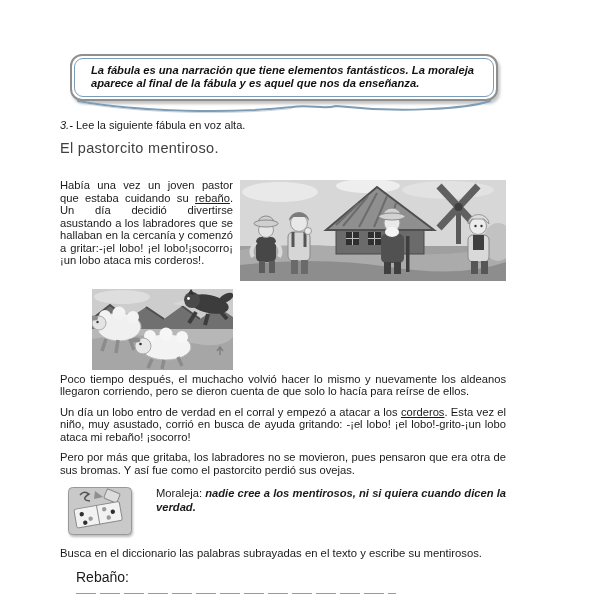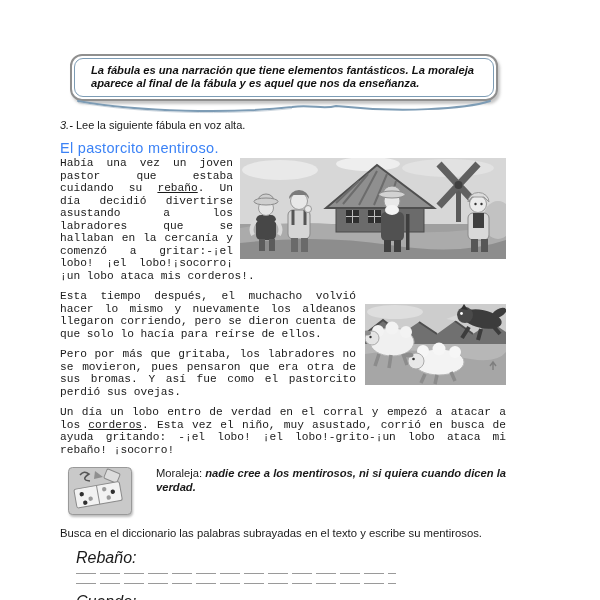--- a/index.html
+++ b/index.html
@@ -20,38 +20,38 @@
   }
   .callout-inner{
     border:1.5px solid #7d9cb5;border-radius:9px;
     padding:5px 14px 6px 16px;
     font-size:11.2px;line-height:13px;font-style:italic;font-weight:bold;color:#111;
   }
   .swoosh{display:block;margin-left:10px;margin-top:-1px;}
 
   .instruction{margin-top:5px;font-size:11px;line-height:13px;}
   .italic{font-style:italic;}
-  .story-title{margin-top:8px;font-size:14.5px;letter-spacing:.3px;color:#3b82f6;line-height:17px;}
-
-  .story{margin-top:0;font-size:11.2px;line-height:12.5px;text-align:justify;font-family:Liberation Mono, monospace;}
+  .story-title{margin-top:8px;font-size:14.5px;letter-spacing:.3px;color:#404040;line-height:17px;}
+
+  .story{margin-top:22px;font-size:11.2px;line-height:12.5px;text-align:justify;}
   .story p{margin:0 0 8px 0;}
   .u{text-decoration:underline;}
 
   .img1{float:right;width:266px;height:101px;margin:1px 0 3px 7px;}
   .img2{float:right;width:141px;height:81px;margin:14px 0 3px 9px;}
   .clear{clear:both;}
 
   .moraleja-row{display:flex;align-items:flex-start;margin:3px 0 0 8px;}
   .moraleja-icon{width:64px;height:48px;flex:0 0 auto;filter:drop-shadow(1px 2px 1px rgba(120,120,120,.5));}
   .moraleja-text{margin-left:24px;width:352px;font-size:11.2px;line-height:13.5px;text-align:justify;}
   .moraleja-quote{font-style:italic;font-weight:bold;}
 
   .vocab-instruction{margin-top:12px;font-size:11.3px;line-height:13px;}
   .vocab-word{margin:11px 0 0 16px;}
-  .vocab-label{font-size:16px;line-height:13px;font-style:italic;}
+  .vocab-label{font-size:14px;line-height:13px;}
   .answer-line{
     width:320px;height:10px;
     background:repeating-linear-gradient(90deg,#9a9a9a 0 20px,transparent 20px 24px) left bottom/100% 1.5px no-repeat;
   }
 </style>
 </head>
 <body>
 
 <div class="page">
   <div class="content">
@@ -160,25 +160,25 @@
         <circle cx="58" cy="47" r="6" fill="#f6f6f6"></circle>
         <circle cx="74" cy="45" r="6.5" fill="#f6f6f6"></circle>
         <circle cx="90" cy="48" r="6" fill="#f6f6f6"></circle>
         <circle cx="51" cy="57" r="8" fill="#e8e8e8" stroke="#aaaaaa"></circle>
         <ellipse cx="44" cy="51" rx="4.5" ry="2.5" fill="#8c8c8c"></ellipse>
         <circle cx="48.5" cy="55" r="1.3" fill="#333"></circle>
         <path d="M60,70 L56,79 M72,71 L70,80 M86,68 L90,77" stroke="#8c8c8c" stroke-width="3.5"></path>
         <path d="M125,62 l3,-4 l3,4 M128,58 v8" stroke="#7e7e7e" stroke-width="1.4" fill="none"></path>
       </svg>
 
-      <p>Esta tiempo después, el muchacho volvió hacer lo mismo y nuevamente los aldeanos llegaron corriendo, pero se dieron cuenta de que solo lo hacía para reírse de ellos.</p>
+      <p>Poco tiempo después, el muchacho volvió hacer lo mismo y nuevamente los aldeanos llegaron corriendo, pero se dieron cuenta de que solo lo hacía para reírse de ellos.</p>
+
+      <p><span>Un día un lobo entro de verdad en el corral y empezó a atacar a los </span><span class="u">corderos</span><span>. Esta vez el niño, muy asustado, corrió en busca de ayuda gritando: -¡el lobo! ¡el lobo!-grito-¡un lobo ataca mi rebaño! ¡socorro!</span></p>
 
       <p>Pero por más que gritaba, los labradores no se movieron, pues pensaron que era otra de sus bromas. Y así fue como el pastorcito perdió sus ovejas.</p>
-
-      <p><span>Un día un lobo entro de verdad en el corral y empezó a atacar a los </span><span class="u">corderos</span><span>. Esta vez el niño, muy asustado, corrió en busca de ayuda gritando: -¡el lobo! ¡el lobo!-grito-¡un lobo ataca mi rebaño! ¡socorro!</span></p>
       <div class="clear"></div>
     </div>
 
     <div class="moraleja-row">
       <svg class="moraleja-icon" viewBox="0 0 64 48">
         <rect x="0.5" y="0.5" width="63" height="47" rx="4" fill="#c9c9c9" stroke="#999999"></rect>
         <rect x="37" y="4" width="14" height="10" rx="1.5" fill="#dcdcdc" stroke="#8a8a8a" transform="rotate(22 44 9)"></rect>
         <path d="M12,8 q4,-5 9,-1 q-9,6 1,7" stroke="#555555" fill="none" stroke-width="1.6"></path>
         <polygon points="27,4 35,10 26,12" fill="#8f8f8f"></polygon>
         <g transform="rotate(-10 32 27)">

